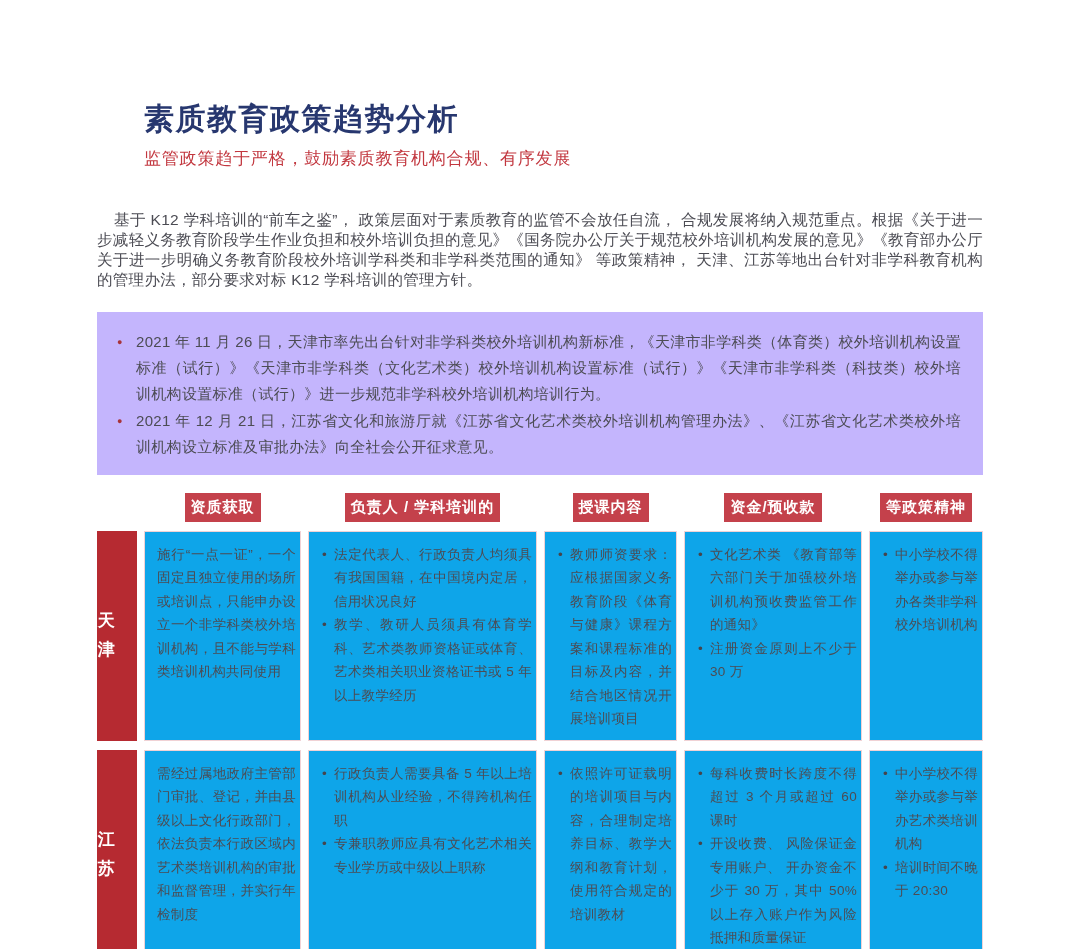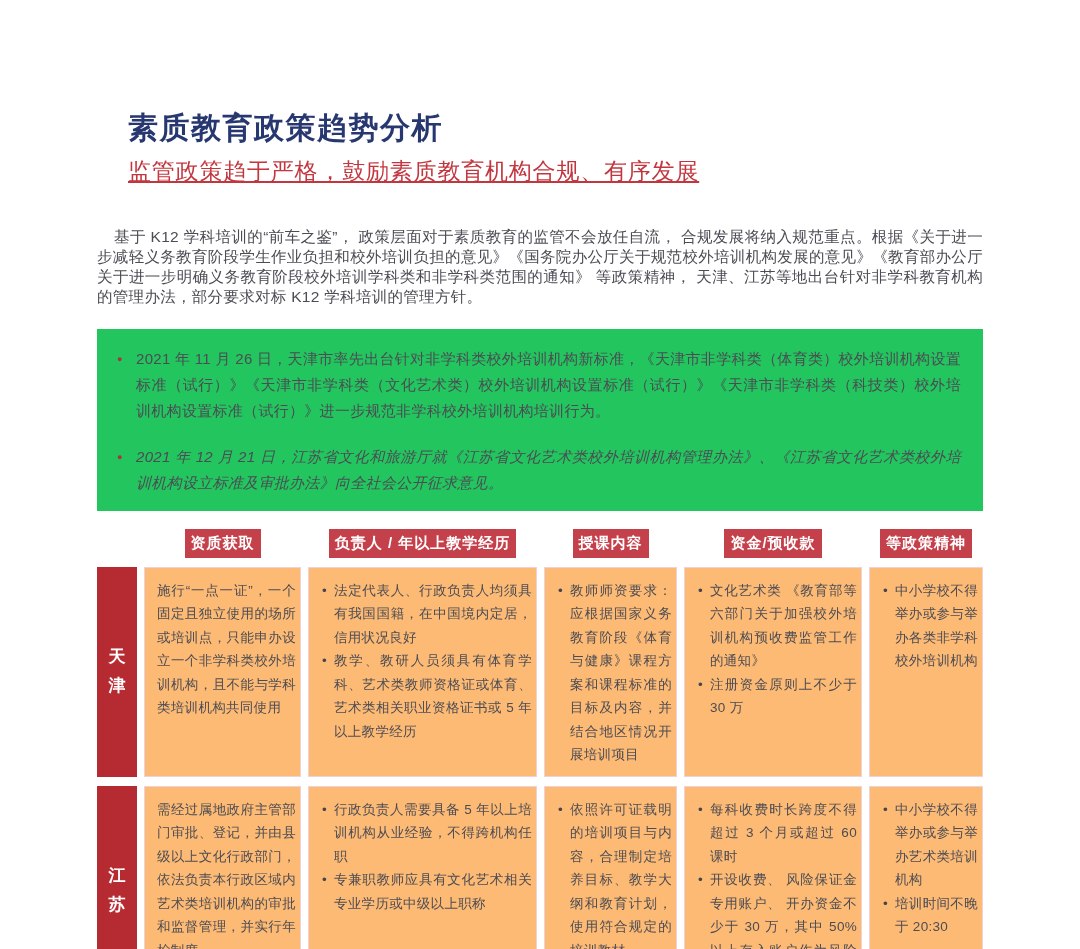--- a/index.html
+++ b/index.html
@@ -6,52 +6,52 @@
   html, body { background: #ffffff; }
   body {
     width: 1080px; height: 949px;
     font-family: "Liberation Sans", "DejaVu Sans", sans-serif;
     color: #4c4c54;
     overflow: hidden;
   }
   .page { padding: 100px 97px 0 97px; }
 
   
-  .header { display: flex; align-items: flex-start; gap: 21px; margin-top: 9px; }
+  .header { display: flex; align-items: flex-start; gap: 37px; }
   .accent-bar { width: 10px; background: #27376f; }
   .page-title {
     font-size: 30px; font-weight: bold; color: #27376f;
     letter-spacing: 1.5px; line-height: 1.25;
   }
   .page-subtitle {
-    font-size: 23px; color: #c2373f; margin-top: 9px; letter-spacing: 0.8px; text-decoration: underline;
+    font-size: 17px; color: #c2373f; margin-top: 9px; letter-spacing: 0.8px;
   }
 
   
   .intro {
     margin-top: 40px;
     font-size: 15.5px; line-height: 20px;
     text-align: justify; text-indent: 1.1em;
     letter-spacing: 0.3px;
   }
 
   
   .highlights {
     margin-top: 22px;
-    background: #22c55e;
+    background: #c4b5fd;
     padding: 17px 22px 15px 20px;
   }
   .highlight-item {
     position: relative;
     padding-left: 19px;
     font-size: 15px; line-height: 26px;
     text-align: justify; letter-spacing: 0.3px;
     list-style: none;
   }
-  .highlight-item + .highlight-item { margin-top: 20px; font-style: italic; }
+  .highlight-item + .highlight-item { margin-top: 1px; }
   .highlight-item::before {
     content: "\25CF";
     position: absolute; left: 0; top: 0;
     font-size: 9px; color: #a8333a; line-height: 26px;
   }
 
   
   .policy-table {
     margin-top: 18px;
     display: grid;
@@ -61,30 +61,30 @@
   }
   .badge-cell { display: flex; justify-content: center; align-items: flex-start; }
   .header-badge {
     background: #c4414b; color: #ffffff;
     font-size: 15px; font-weight: bold;
     padding: 5px 6px; letter-spacing: 1px;
     white-space: nowrap;
   }
   .row-label {
     background: #b62a31; color: #ffffff;
-    display: flex; align-items: center; justify-content: center;
+    display: flex; align-items: center; 
   }
   .row-label span {
     display: inline-block; width: 1.1em;
     word-break: break-all; text-align: center;
     font-size: 17px; font-weight: bold; line-height: 1.7;
     letter-spacing: 0;
   }
   .cell {
-    background: #fdba74;
+    background: #0ea5e9;
     border: 1px solid #f0d2d5;
     min-height: 154px;
     padding: 11px 4px 9px 12px;
     font-size: 13.5px; line-height: 23.5px;
     letter-spacing: 0.3px;
     text-align: justify;
   }
   .cell-list { list-style: none; }
   .cell-list li { position: relative; padding-left: 13px; }
   .cell-list li::before {
@@ -113,21 +113,21 @@
     <li class="highlight-item">2021 年 12 月 21 日，江苏省文化和旅游厅就《江苏省文化艺术类校外培训机构管理办法》、《江苏省文化艺术类校外培训机构设立标准及审批办法》向全社会公开征求意见。</li>
   </ul>
 
   <div class="policy-table">
 
     <div class="badge-cell"></div>
     <div class="badge-cell">
       <span class="header-badge">资质获取</span>
     </div>
     <div class="badge-cell">
-      <span class="header-badge">负责人 / 年以上教学经历</span>
+      <span class="header-badge">负责人 / 学科培训的</span>
     </div>
     <div class="badge-cell">
       <span class="header-badge">授课内容</span>
     </div>
     <div class="badge-cell">
       <span class="header-badge">资金/预收款</span>
     </div>
     <div class="badge-cell">
       <span class="header-badge">等政策精神</span>
     </div>

